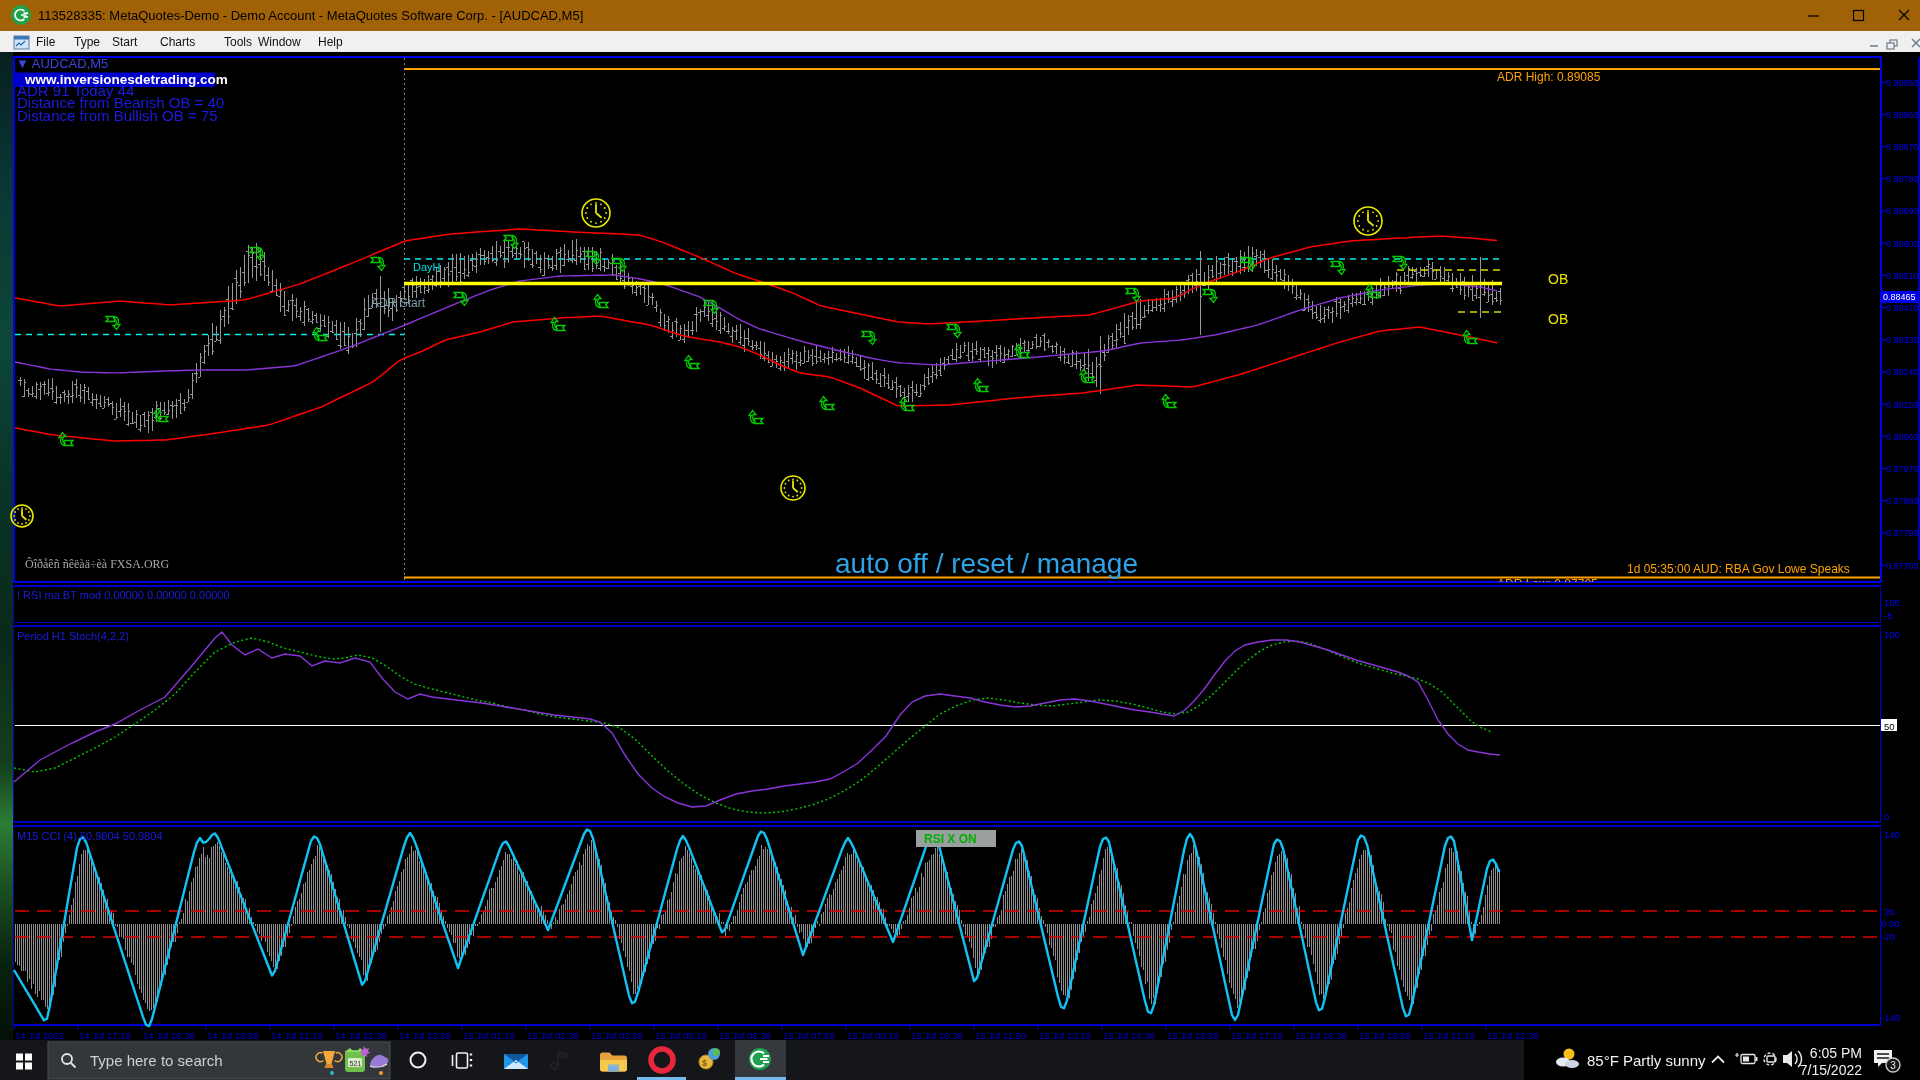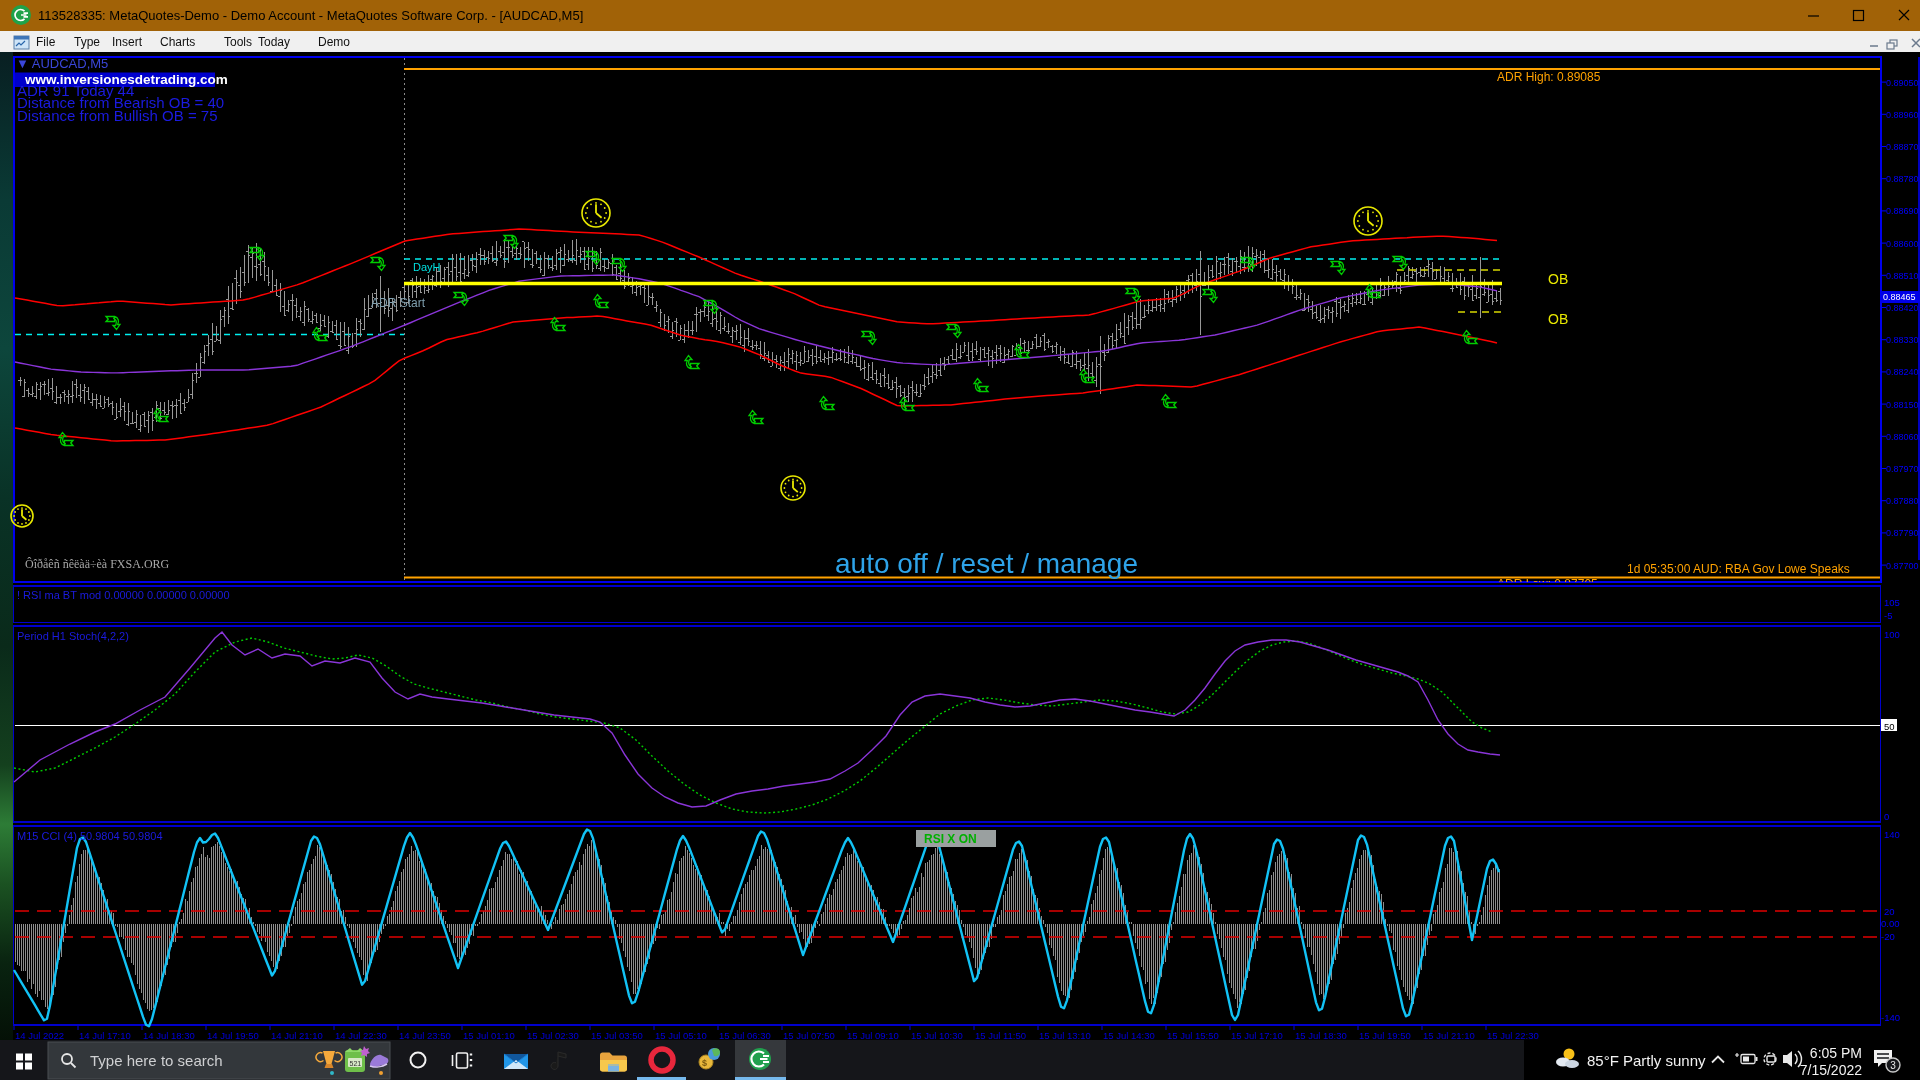--- a/index.html
+++ b/index.html
@@ -22,25 +22,25 @@
     </svg>
 </div>
 <div id="menubar">
 <svg width="18" height="16" style="position:absolute;left:13px;top:4px;">
       <rect x="1" y="1" width="15" height="13" fill="#cfe4f7" stroke="#5b7fa6"></rect>
       <rect x="1" y="1" width="15" height="3.5" fill="#3f76b8"></rect>
       <path d="M3 11 l3-3 2 2 4-4" stroke="#2a66aa" stroke-width="1.2" fill="none"></path>
     </svg>
 <span style="left:36px;">File</span>
     <span style="left:74px;">Type</span>
-    <span style="left:112px;">Insert</span>
+    <span style="left:112px;">Start</span>
     <span style="left:160px;">Charts</span>
     <span style="left:224px;">Tools</span>
-    <span style="left:258px;">Today</span>
-    <span style="left:318px;">Demo</span>
+    <span style="left:258px;">Window</span>
+    <span style="left:318px;">Help</span>
 <svg width="60" height="16" style="position:absolute;left:1868px;top:4px;">
       <path d="M2 11 h8" stroke="#6b7a8d" stroke-width="1.5"></path>
       <rect x="22" y="5" width="7" height="6" fill="none" stroke="#6b7a8d" stroke-width="1.2"></rect>
       <rect x="19" y="8" width="7" height="6" fill="#f0f0f0" stroke="#6b7a8d" stroke-width="1.2"></rect>
       <path d="M44 4 l8 8 M52 4 l-8 8" stroke="#6b7a8d" stroke-width="1.5"></path>
     </svg>
 </div>
 <svg id="chart" width="1920" height="990" viewBox="0 52 1920 990" style="position:absolute;left:0;top:52px;">
 <rect x="0" y="52" width="1920" height="990" fill="#000"></rect>
 

